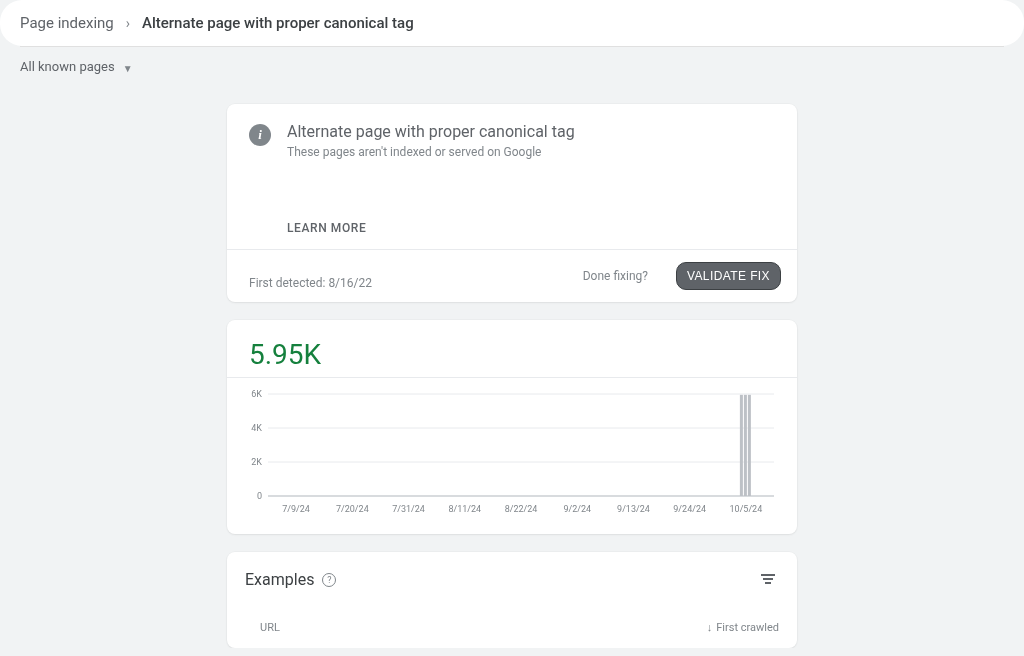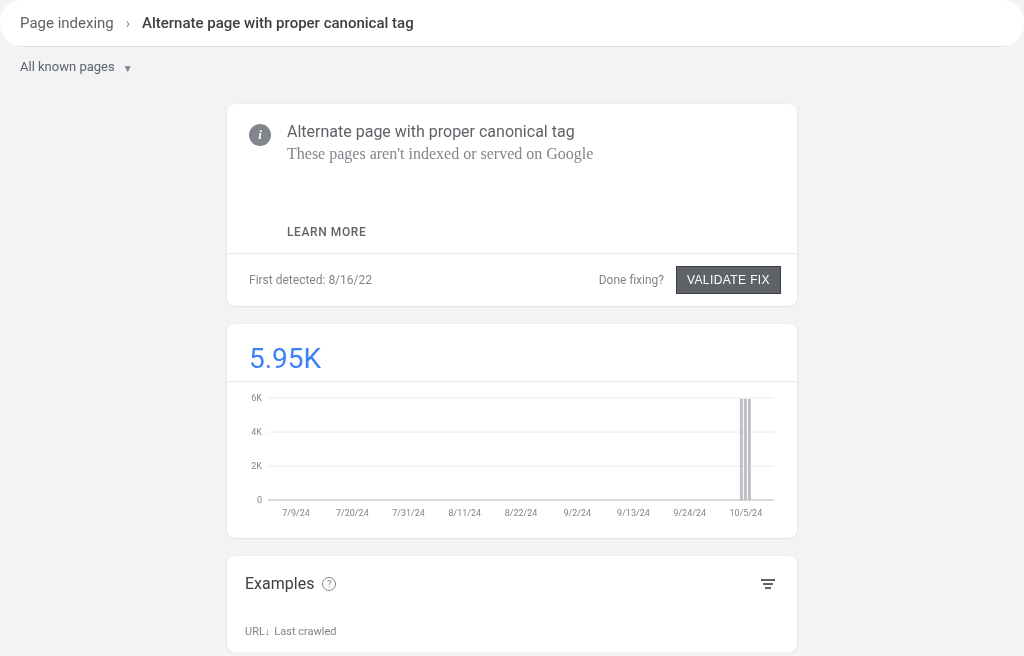--- a/index.html
+++ b/index.html
@@ -83,82 +83,80 @@
     margin-top: 2px;
   }
   .issue-title {
     color: #5f6368;
     font-size: 16px;
     font-weight: 400;
     margin-bottom: 4px;
   }
   .issue-sub {
     color: #80868b;
-    font-size: 16px;
-    font-family: Liberation Serif, serif;
+    font-size: 12px;
   }
   .learn-more {
     padding: 4px 22px 14px 60px;
     color: #5f6368;
     font-size: 12px;
     letter-spacing: 0.6px;
     font-weight: 500;
     cursor: pointer;
     margin-top: 48px;
   }
   .card-divider {
     height: 1px;
     background: #e8eaed;
   }
   .validate-row {
     display: flex;
-    align-items: center;
+    align-items: flex-end;
     justify-content: space-between;
     padding: 12px 16px 12px 22px;
     font-size: 12px;
   }
   .first-detected { color: #80868b; }
   .validate-right {
     display: flex;
     align-items: center;
-    gap: 12px;
+    gap: 28px;
   }
   .done-fixing { color: #80868b; font-size: 12px; }
   .validate-btn {
     background: #5f6368;
     color: #fff;
     border: 1px solid #3c4043;
-    border-radius: 0;
+    border-radius: 10px;
     padding: 6px 10px;
     font-size: 12px;
     font-weight: 500;
     letter-spacing: 0.4px;
     cursor: pointer;
   }
   .affected-pad {
     padding: 16px 22px 6px 22px;
   }
   .affected-label {
     font-size: 12px;
     color: #80868b;
   }
   .affected-value {
     font-size: 28px;
-    color: #3b82f6;
+    color: #15803d;
     font-weight: 400;
     margin-top: 2px;
   }
   .chart-wrap {
     padding: 10px 14px 16px 14px;
   }
   .chart-svg { display: block; width: 100%; height: 130px; }
   .examples-head {
     display: flex;
     justify-content: space-between;
-    align-items: center;
     padding: 18px 18px 10px 18px;
   }
   .examples-title {
     display: flex;
     align-items: center;
     gap: 8px;
     font-size: 16px;
     color: #3c4043;
     font-weight: 400;
   }
@@ -179,21 +177,22 @@
     align-items: center;
     cursor: pointer;
     padding: 4px;
   }
   .filter-icon .bar { background: #5f6368; height: 2px; }
   .filter-icon .b1 { width: 14px; }
   .filter-icon .b2 { width: 10px; }
   .filter-icon .b3 { width: 6px; }
   .table-head {
     display: flex;
-    padding: 22px 18px 6px 18px;
+    justify-content: space-between;
+    padding: 22px 18px 6px 33px;
     font-size: 11px;
     color: #80868b;
   }
   .sort-col {
     display: flex;
     align-items: center;
     gap: 4px;
     cursor: pointer;
   }
   .arrow-down {
@@ -281,18 +280,18 @@
       <div class="filter-icon">
         <span class="bar b1"></span>
         <span class="bar b2"></span>
         <span class="bar b3"></span>
       </div>
     </div>
     <div class="table-head">
       <span>URL</span>
       <span class="sort-col">
         <span class="arrow-down">↓</span>
-        <span>Last crawled</span>
+        <span>First crawled</span>
       </span>
     </div>
   </div>
 
 </div>
 
 </body></html>

